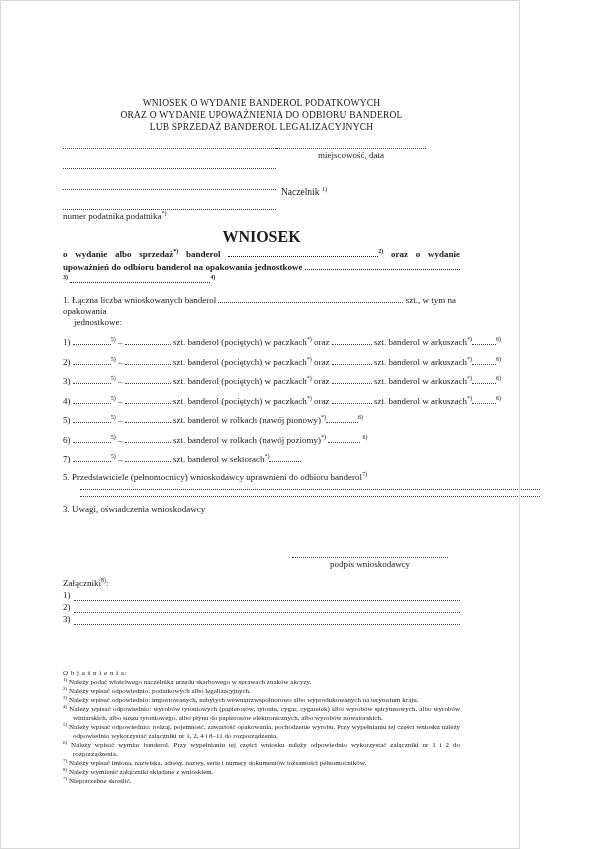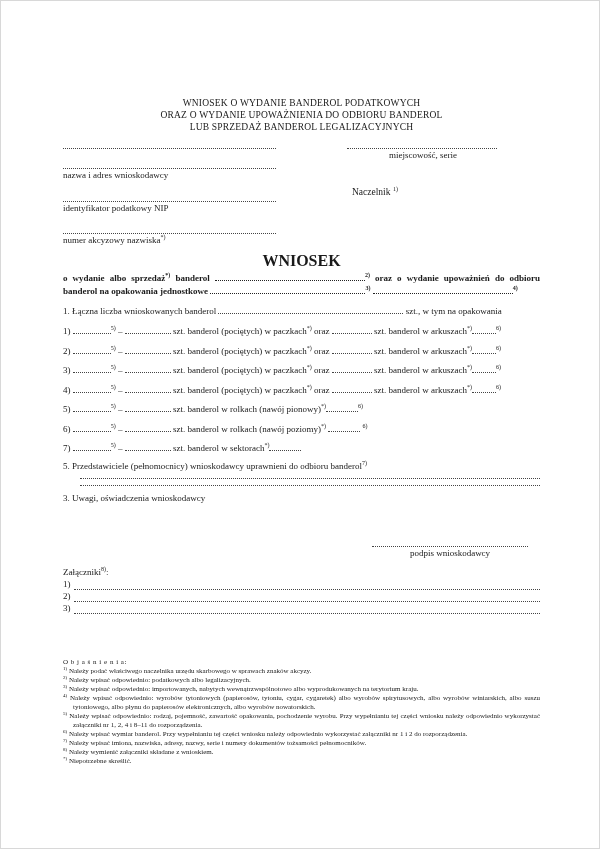--- a/index.html
+++ b/index.html
@@ -1,17 +1,17 @@
 <!DOCTYPE html>
 <html><head>
 <meta charset="utf-8">
 <style>
   html,body{margin:0;padding:0;background:#ffffff;}
   .page{
-    width:600px;height:849px;background:#ffffff;box-sizing:border-box;
+    width:520px;height:849px;background:#ffffff;box-sizing:border-box;
     padding:97px 60px 0 63px;position:relative;
     font-family:"Liberation Serif","DejaVu Serif",serif;
     color:#1a1a1a;font-size:9px;line-height:11px;
     outline:1px solid #d8d8d8;outline-offset:-1px;
   }
   .title{ text-align:center;font-size:9.5px;line-height:12px;letter-spacing:.2px;}
   sup{font-size:6px;line-height:0;vertical-align:super;}
   .ldr{display:inline-block;border-bottom:1px dotted #444;height:9px;vertical-align:baseline;}
   .ln{border-bottom:1px dotted #444;height:0;}
   
@@ -62,29 +62,27 @@
   <div class="title">
     <div>WNIOSEK O WYDANIE BANDEROL PODATKOWYCH</div>
     <div>ORAZ O WYDANIE UPOWAŻNIENIA DO ODBIORU BANDEROL</div>
     <div>LUB SPRZEDAŻ BANDEROL LEGALIZACYJNYCH</div>
   </div>
 
   <div class="hdr">
     <div class="h-left">
       <div class="ln mt4"></div>
       <div class="ln mt19"></div>
-      <div class="lbl">nazwa i adres wnioskodawcy</div>
       <div class="ln mt20"></div>
-      <div class="lbl">identyfikator podatkowy NIP</div>
       <div class="ln mt19"></div>
-      <div class="lbl"><span>numer akcyzowy nazwiska</span><sup>*)</sup></div>
+      <div class="lbl"><span>numer podatnika podatnika</span><sup>*)</sup></div>
     </div>
     <div class="h-right">
       <div class="ln"></div>
-      <div class="lbl">miejscowość, serie</div>
+      <div class="lbl">miejscowość, data</div>
       <div class="addressee"><span>Naczelnik</span> <sup>1)</sup></div>
     </div>
   </div>
 
   <div class="heading">WNIOSEK</div>
 
   <div class="subject">
     <span>o wydanie albo sprzedaż</span><sup>*)</sup>
     <span>banderol</span>
     <span class="ldr w150"></span><sup>2)</sup>
@@ -92,20 +90,21 @@
     <span class="ldr w155"></span><sup>3)</sup>
     <span class="ldr w140"></span><sup>4)</sup>
   </div>
 
   <div class="s1">
     <div>
       <span>1. Łączna liczba wnioskowanych banderol</span>
       <span class="ldr w185"></span>
       <span>szt., w tym na opakowania</span>
     </div>
+    <div class="line2">jednostkowe:</div>
   </div>
 
   <div class="items">
     <div class="item">
       <span>1)</span>
       <span class="ldr w38"></span><sup>5)</sup>
       <span>–</span>
       <span class="ldr w46"></span>
       <span>szt. banderol (pociętych) w paczkach</span><sup>*)</sup>
       <span>oraz</span>

